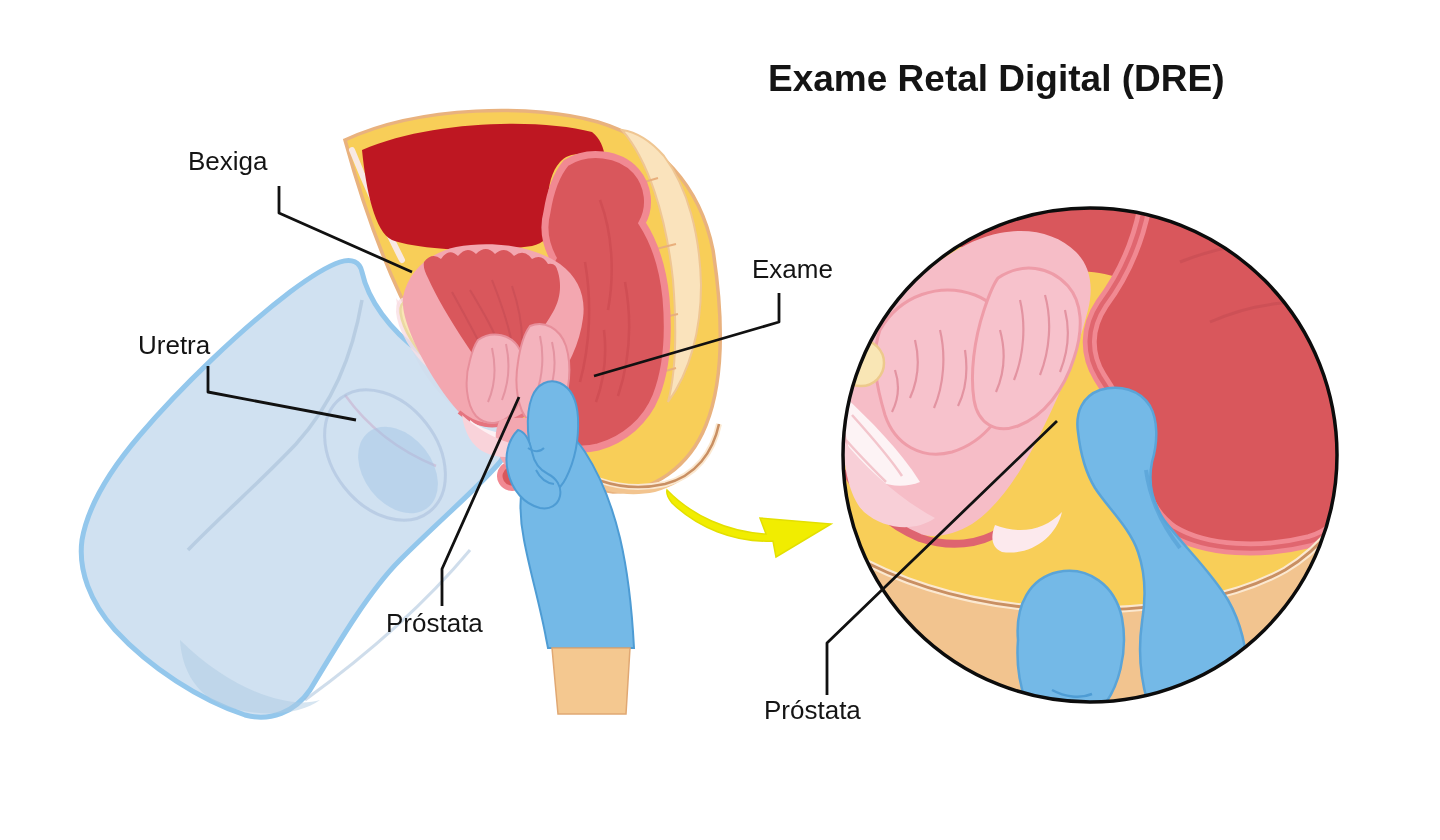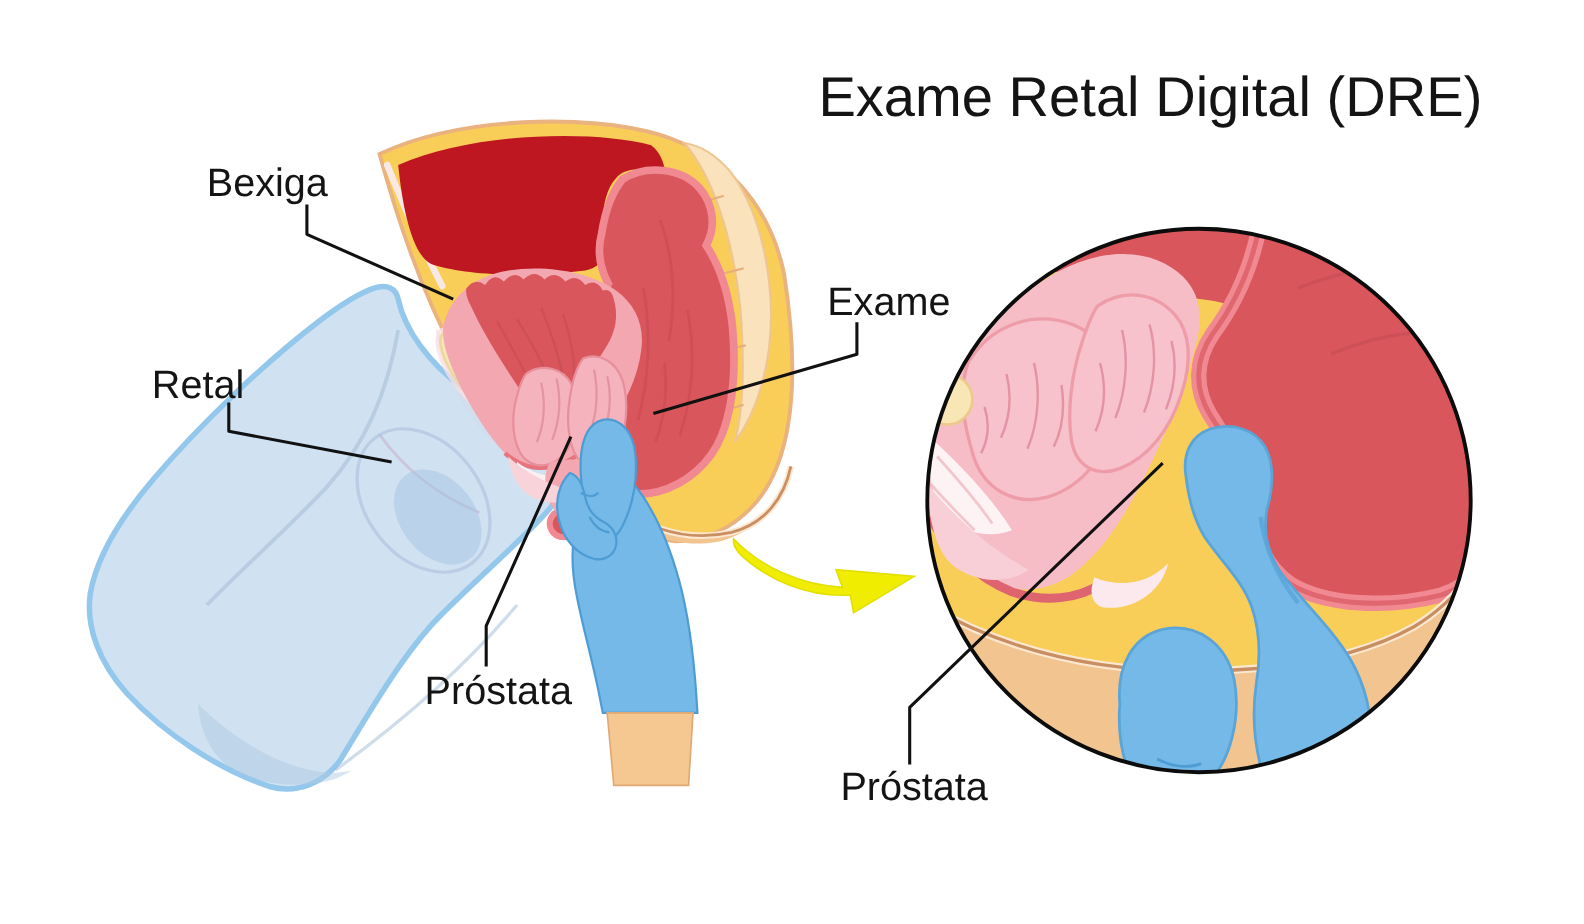--- a/index.html
+++ b/index.html
@@ -9,25 +9,25 @@
     --skin-tan:#F2C48F; --tan-line:#C98F62; --torso-edge:#E9B27E;
     --glove-blue:#74B9E7; --glove-edge:#4E9CD4;
     --penis-blue:#C8DCEE; --penis-edge:#93C7EC;
     --arrow-yellow:#F1ED00; --ink:#141414;
   }
   html,body{margin:0;padding:0;}
   body{background:#fff;font-family:"Liberation Sans", sans-serif;}
   .stage{position:relative;width:1440px;height:840px;background:#ffffff;overflow:hidden;}
   .stage svg{position:absolute;left:0;top:0;}
   .title{
-    position:absolute;left:744px;top:58px;font-size:51px;color:var(--ink);
-    letter-spacing:0px;white-space:nowrap;font-weight:400;
+    position:absolute;left:768px;top:58px;font-size:37px;color:var(--ink);
+    letter-spacing:0px;white-space:nowrap;font-weight:700;
   }
   .label{
-    position:absolute;font-size:36px;color:var(--ink);white-space:nowrap;line-height:1;
+    position:absolute;font-size:26px;color:var(--ink);white-space:nowrap;line-height:1;
     font-weight:400;
   }
   .label-bexiga{left:188px;top:148px;}
   .label-uretra{left:138px;top:332px;}
   .label-reto{left:752px;top:256px;}
   .label-prostata-main{left:386px;top:610px;}
   .label-prostata-inset{left:764px;top:697px;}
 </style>
 </head>
 <body>
@@ -334,17 +334,17 @@
     <polyline points="279,186 279,213 412,272"></polyline>
     <polyline points="208,366 208,392 356,420"></polyline>
     <polyline points="779,293 779,322 594,376"></polyline>
     <polyline points="442,606 442,569 519,397"></polyline>
     <polyline points="827,695 827,643 1057,421"></polyline>
   </g>
 </svg>
 
   <div class="title">Exame Retal Digital (DRE)</div>
   <div class="label label-bexiga">Bexiga</div>
-  <div class="label label-uretra">Retal</div>
+  <div class="label label-uretra">Uretra</div>
   <div class="label label-reto">Exame</div>
   <div class="label label-prostata-main">Próstata</div>
   <div class="label label-prostata-inset">Próstata</div>
 </div>
 
 </body></html>

